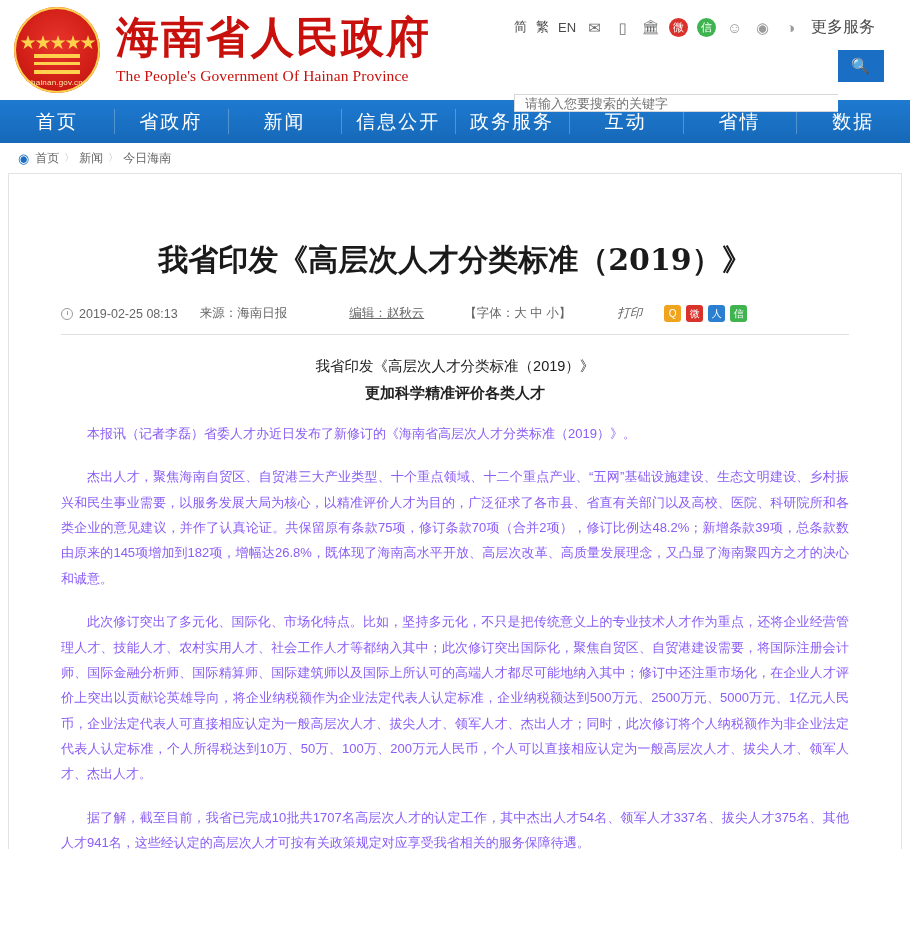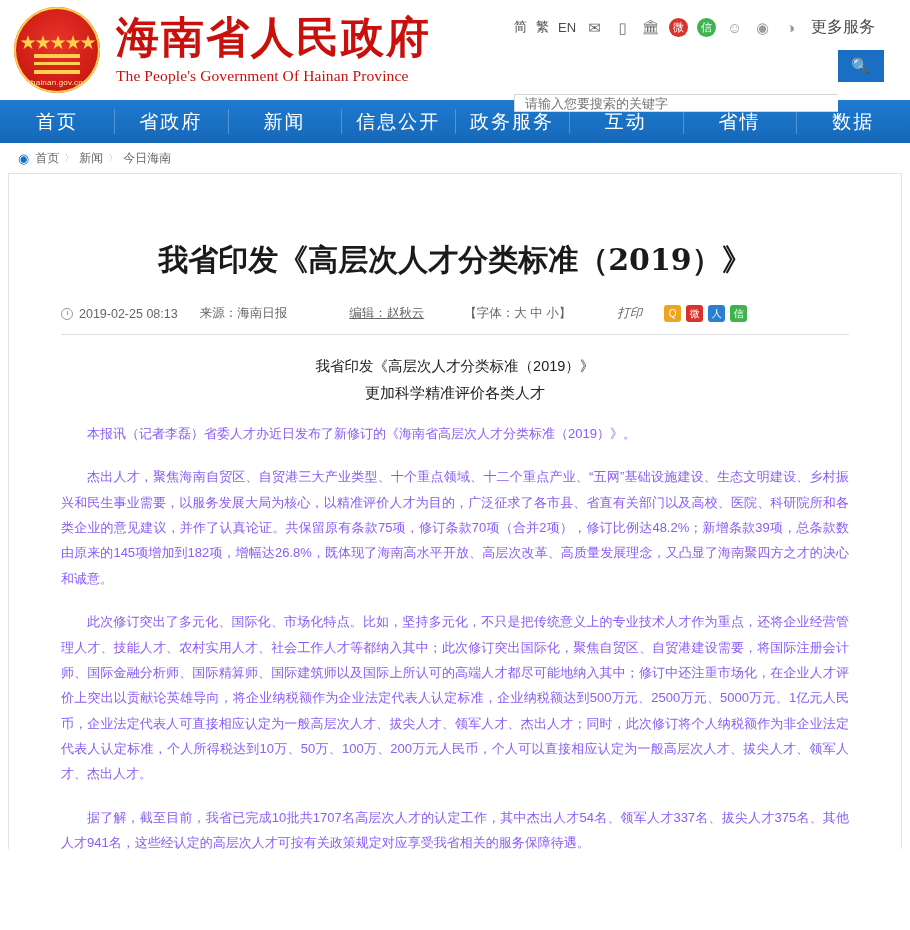--- a/index.html
+++ b/index.html
@@ -229,21 +229,21 @@
   .sq.a { background: #f0a31d; }
   .sq.b { background: #d8322b; }
   .sq.c { background: #2b7fd0; }
   .sq.d { background: #3eb34f; }
   .sub1, .sub2 {
     text-align: center;
     font-size: 14.5px;
     color: #222;
   }
   .sub1 { margin-top: 22px; }
-  .sub2 { margin-top: 8px; font-weight: normal; font-size: 15px; }
+  .sub2 { margin-top: 8px; font-weight: bold; font-size: 15px; }
   .body-p {
     margin: 18px 28px 0;
     font-size: 13px;
     line-height: 1.95;
     color: #8b5cf6;
     text-align: justify;
     text-indent: 2em;
   }
 </style>
 </head>

